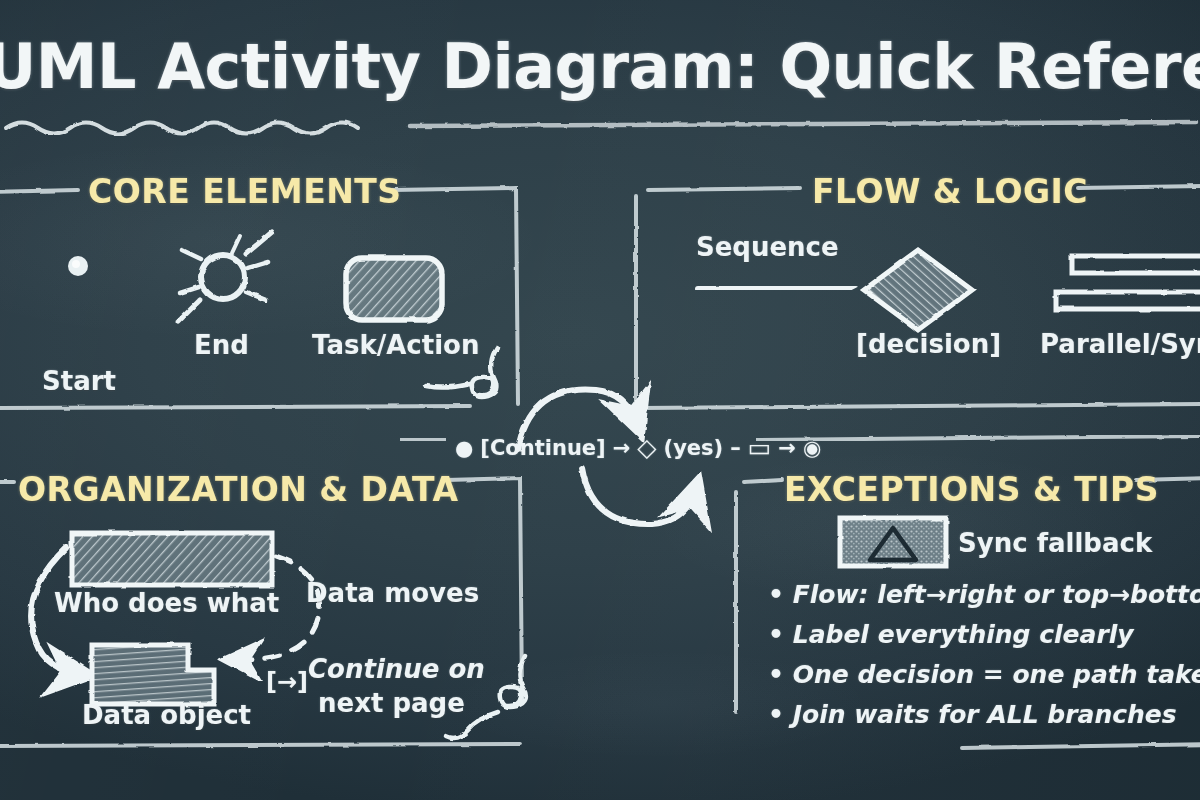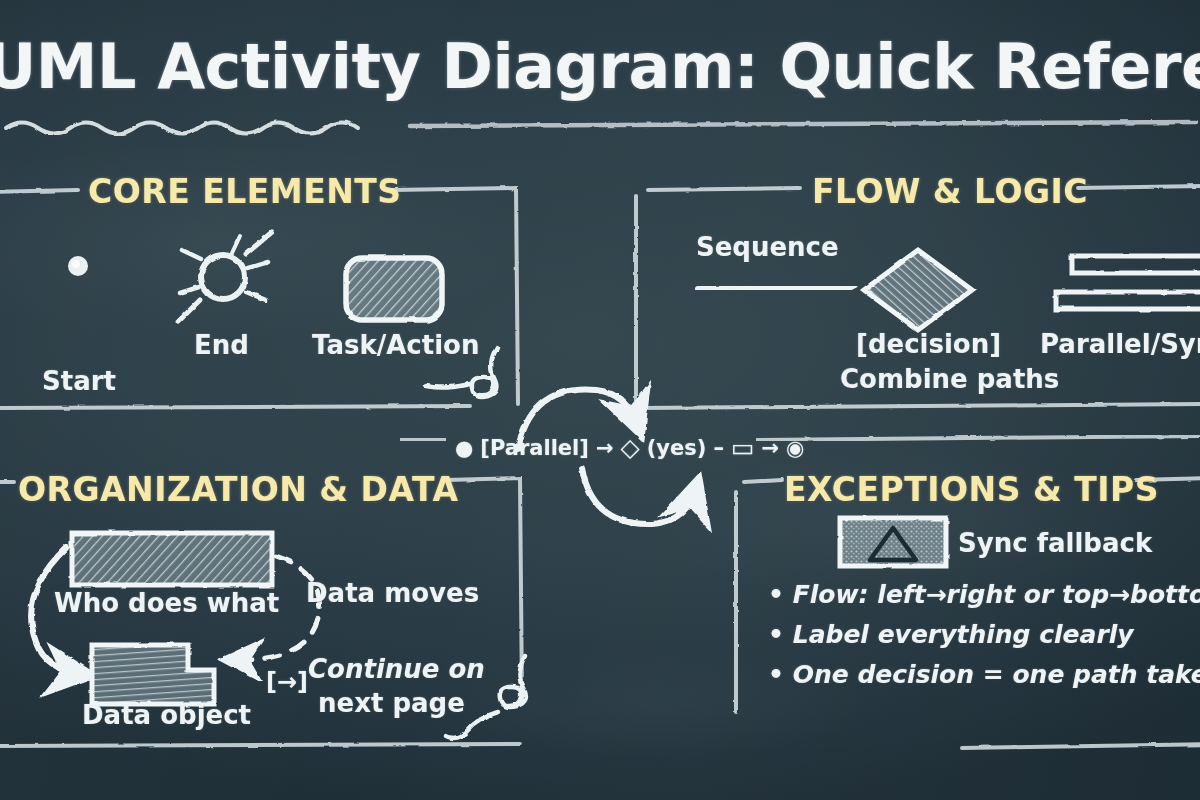--- a/index.html
+++ b/index.html
@@ -239,21 +239,20 @@
   <div class="title">UML Activity Diagram: Quick Reference Guide</div>
 
   <div class="heading" style="left:88px; top:172px;">CORE ELEMENTS</div>
   <div class="lbl" style="left:42px; top:330px;margin-top:36px;">Start</div>
   <div class="lbl" style="left:194px; top:330px;">End</div>
   <div class="lbl" style="left:312px; top:330px;">Task/Action</div>
 
   <div class="heading" style="left:812px; top:172px;">FLOW &amp; LOGIC</div>
   <div class="lbl" style="left:696px; top:232px;">Sequence</div>
   <div class="lbl" style="left:856px; top:329px;">[decision]</div>
-  <div class="lbl" style="left:840px; top:364px;">Combine paths</div>
   <div class="lbl" style="left:1040px; top:329px;">Parallel/Sync</div>
 
   <div class="heading" style="left:18px; top:470px;">ORGANIZATION &amp; DATA</div>
   <div class="lbl" style="left:82px; top:700px;">Data object</div>
   <div class="lbl" style="left:54px; top:588px;">Who does what</div>
   <div class="lbl" style="left:306px; top:578px;text-align:center;">Data moves</div>
   <div class="lbl sm" style="left:266px; top:668px;">[→]</div>
   <div class="lbl" style="left:308px; top:654px;font-style:italic;">Continue on</div>
   <div class="lbl" style="left:318px; top:688px;">next page</div>
 
@@ -265,24 +264,28 @@
     <span>Flow: left→right or top→bottom</span>
   </div>
   <div class="tip" style="left:768px; top:620px;">
     <span>•</span>
     <span>Label everything clearly</span>
   </div>
   <div class="tip" style="left:768px; top:660px;">
     <span>•</span>
     <span>One decision = one path taken</span>
   </div>
+  <div class="tip" style="left:768px; top:700px;">
+    <span>•</span>
+    <span>Join waits for ALL branches</span>
+  </div>
 
   <div class="center-row">
     <span>●</span>
-    <span>[Parallel]</span>
+    <span>[Continue]</span>
     <span>→</span>
     <span style="font-size:25px;">◇</span>
     <span>(yes)</span>
     <span>–</span>
     <span style="font-size:25px;">▭</span>
     <span>→</span>
     <span>◉</span>
   </div>
 
 </div>

